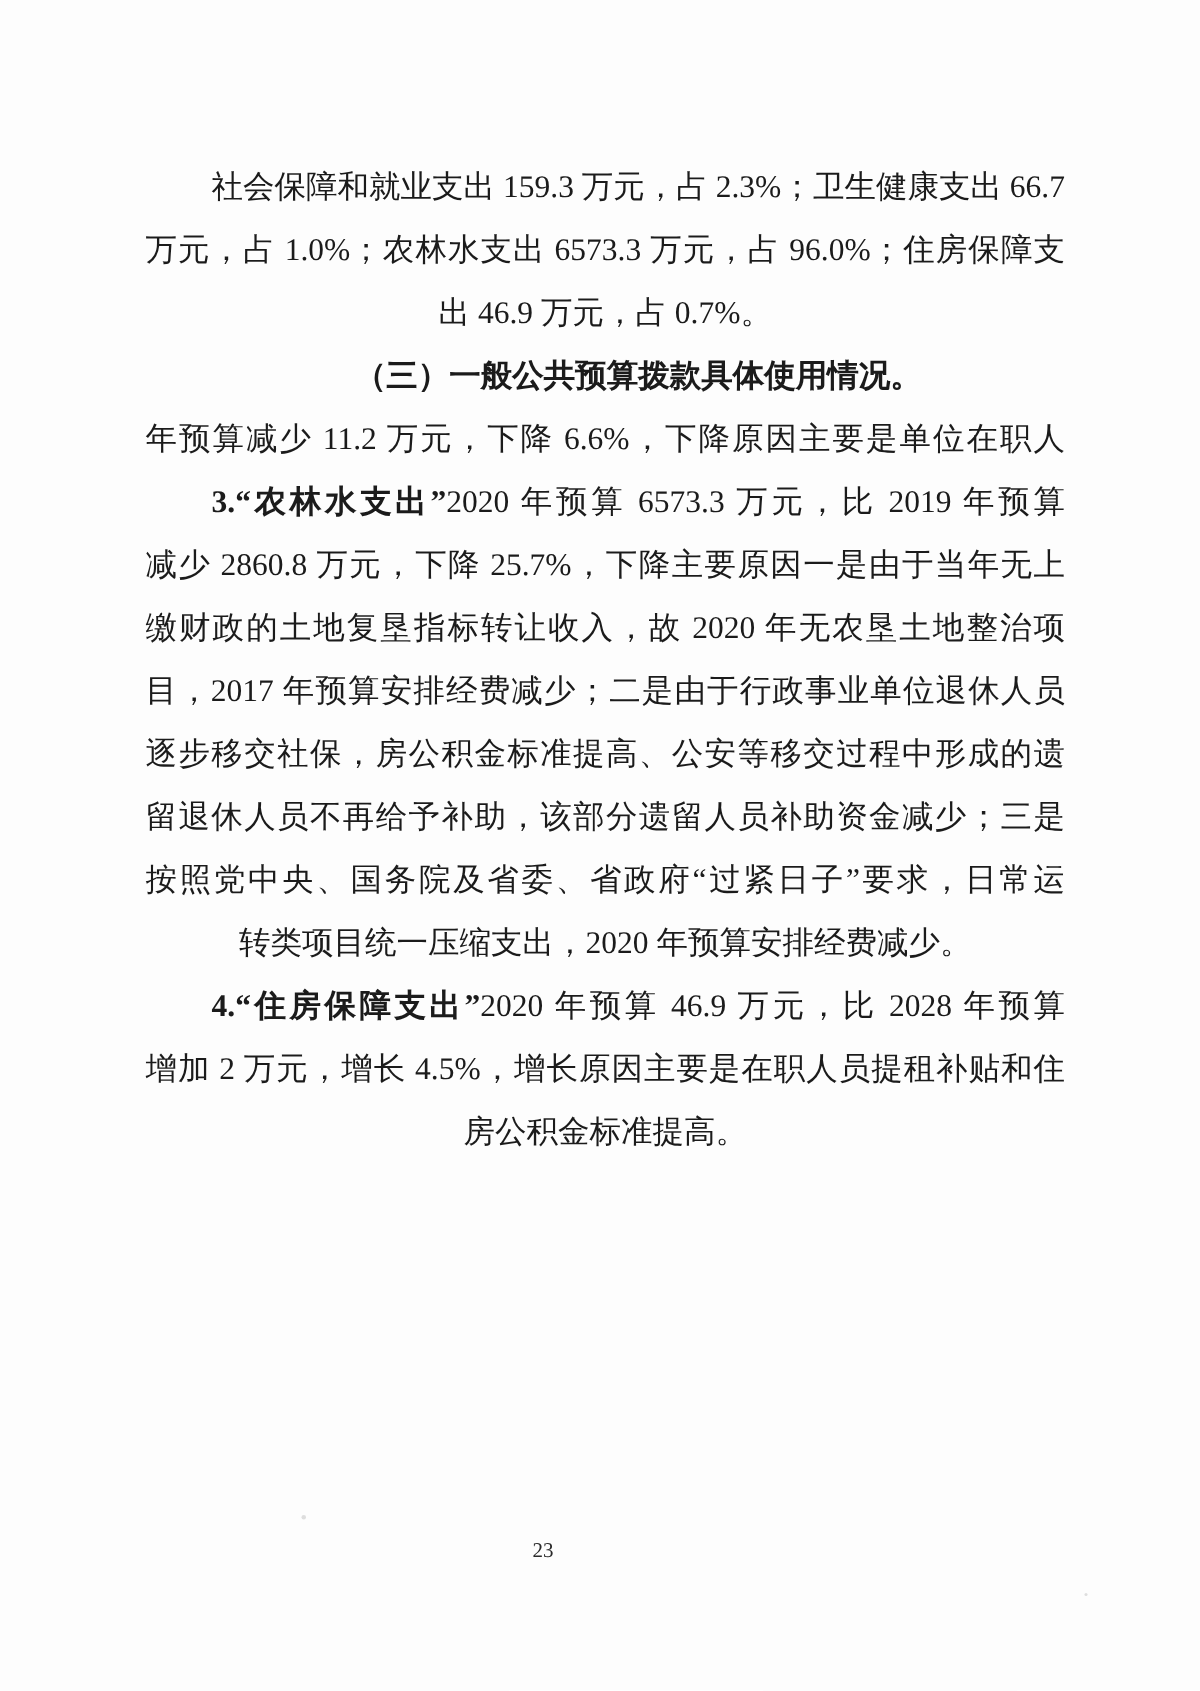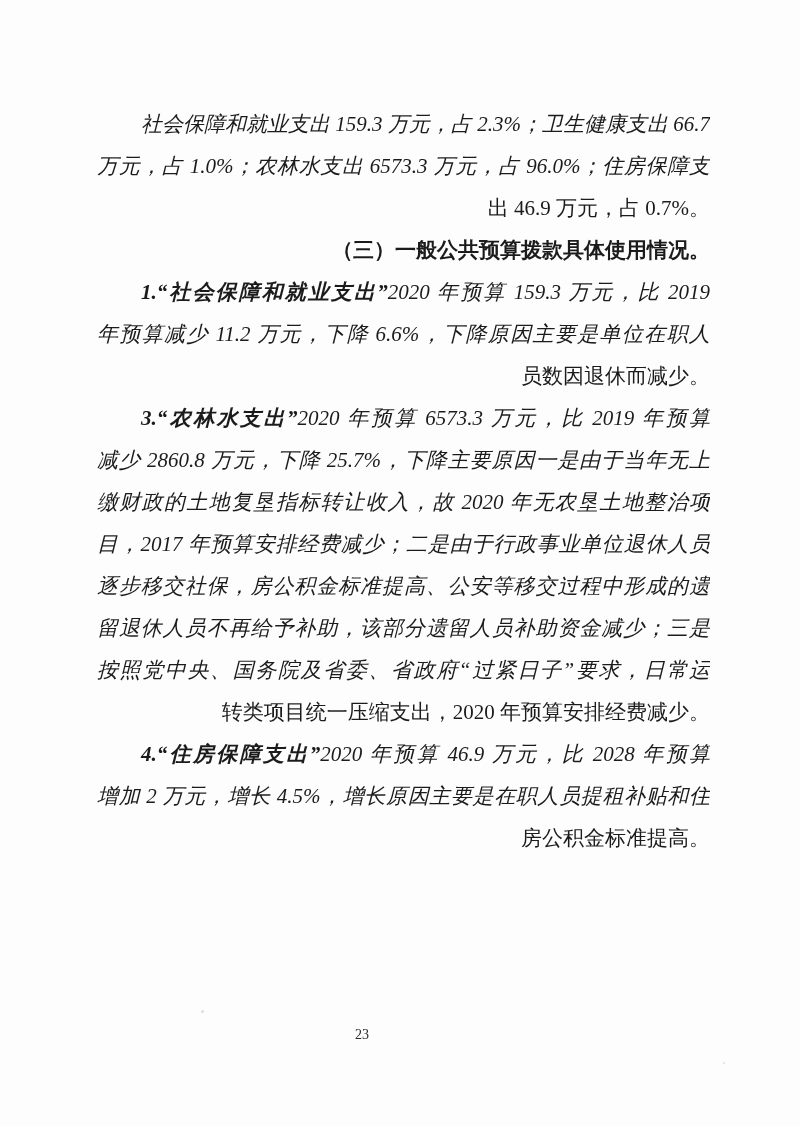--- a/index.html
+++ b/index.html
@@ -19,29 +19,28 @@
   .text-body {
     position: absolute;
     left: 97px;
     top: 103px;
     width: 613px;
     font-size: 21px;
     line-height: 42px;
   }
   .para { margin: 0; }
   .line {
-    text-align: right;
+    text-align: center;
     overflow: hidden;
     height: 42px;
   }
   .line.just {
     text-align: justify;
     text-align-last: justify;
     text-justify: inter-character;
-    font-style: italic;
   }
   .line.ind {
     text-indent: 44px;
   }
   .bold {
     font-weight: bold;
   }
   .page-number {
     position: absolute;
     top: 1028px;
@@ -68,23 +67,21 @@
   <div class="text-body">
       <div class="para">
         <div class="line just ind"><span>社会保障和就业支出 159.3 万元，占 2.3%；卫生健康支出 66.7</span></div>
         <div class="line just"><span>万元，占 1.0%；农林水支出 6573.3 万元，占 96.0%；住房保障支</span></div>
         <div class="line"><span>出 46.9 万元，占 0.7%。</span></div>
       </div>
       <div class="para">
         <div class="line ind"><span class="bold">（三）一般公共预算拨款具体使用情况。</span></div>
       </div>
       <div class="para">
-        <div class="line just ind"><span class="bold">1.“社会保障和就业支出”</span><span>2020 年预算 159.3 万元，比 2019</span></div>
         <div class="line just"><span>年预算减少 11.2 万元，下降 6.6%，下降原因主要是单位在职人</span></div>
-        <div class="line"><span>员数因退休而减少。</span></div>
       </div>
       <div class="para">
         <div class="line just ind"><span class="bold">3.“农林水支出”</span><span>2020 年预算 6573.3 万元，比 2019 年预算</span></div>
         <div class="line just"><span>减少 2860.8 万元，下降 25.7%，下降主要原因一是由于当年无上</span></div>
         <div class="line just"><span>缴财政的土地复垦指标转让收入，故 2020 年无农垦土地整治项</span></div>
         <div class="line just"><span>目，2017 年预算安排经费减少；二是由于行政事业单位退休人员</span></div>
         <div class="line just"><span>逐步移交社保，房公积金标准提高、公安等移交过程中形成的遗</span></div>
         <div class="line just"><span>留退休人员不再给予补助，该部分遗留人员补助资金减少；三是</span></div>
         <div class="line just"><span>按照党中央、国务院及省委、省政府“过紧日子”要求，日常运</span></div>
         <div class="line"><span>转类项目统一压缩支出，2020 年预算安排经费减少。</span></div>

